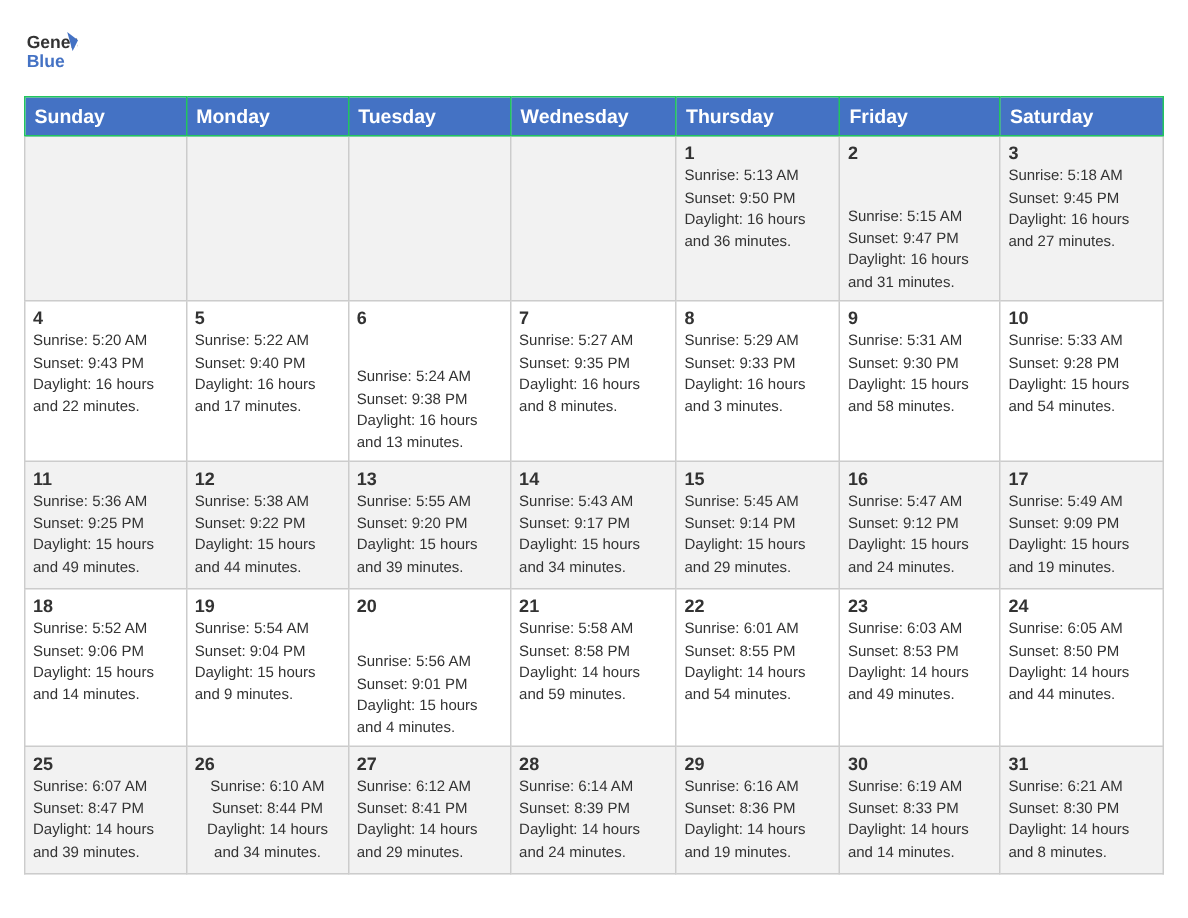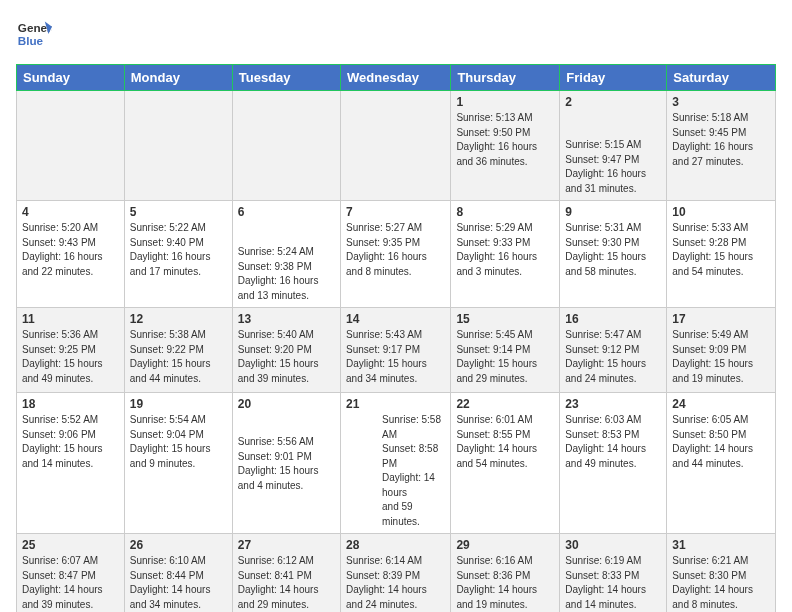--- a/index.html
+++ b/index.html
@@ -201,21 +201,21 @@
         </td>
         <td>
           <span class="day-number">12</span>
           <div class="day-info" style="white-space: pre-line;">Sunrise: 5:38 AM
 Sunset: 9:22 PM
 Daylight: 15 hours
 and 44 minutes.</div>
         </td>
         <td>
           <span class="day-number">13</span>
-          <div class="day-info" style="white-space: pre-line;">Sunrise: 5:40 AM
+          <div class="day-info" style="white-space: pre-line;">Sunrise: 5:55 AM
 Sunset: 9:20 PM
 Daylight: 15 hours
 and 39 minutes.</div>
         </td>
         <td>
           <span class="day-number">14</span>
           <div class="day-info" style="white-space: pre-line;">Sunrise: 5:43 AM
 Sunset: 9:17 PM
 Daylight: 15 hours
 and 34 minutes.</div>
@@ -259,21 +259,21 @@
         </td>
         <td>
           <span class="day-number">20</span>
           <div class="day-info" style="white-space: pre-line; margin-top: 24px;">Sunrise: 5:56 AM
 Sunset: 9:01 PM
 Daylight: 15 hours
 and 4 minutes.</div>
         </td>
         <td>
           <span class="day-number">21</span>
-          <div class="day-info" style="white-space: pre-line; margin-left: 36px;">Sunrise: 5:58 AM
+          <div class="day-info" style="white-space: pre-line;">Sunrise: 5:58 AM
 Sunset: 8:58 PM
 Daylight: 14 hours
 and 59 minutes.</div>
         </td>
         <td>
           <span class="day-number">22</span>
           <div class="day-info" style="white-space: pre-line;">Sunrise: 6:01 AM
 Sunset: 8:55 PM
 Daylight: 14 hours
 and 54 minutes.</div>
@@ -296,21 +296,21 @@
       <tr>
         <td>
           <span class="day-number">25</span>
           <div class="day-info" style="white-space: pre-line;">Sunrise: 6:07 AM
 Sunset: 8:47 PM
 Daylight: 14 hours
 and 39 minutes.</div>
         </td>
         <td>
           <span class="day-number">26</span>
-          <div class="day-info" style="white-space: pre-line;">Sunrise: 6:10 AM
+          <div class="day-info" style="white-space: pre-line; text-align: center;">Sunrise: 6:10 AM
 Sunset: 8:44 PM
 Daylight: 14 hours
 and 34 minutes.</div>
         </td>
         <td>
           <span class="day-number">27</span>
           <div class="day-info" style="white-space: pre-line;">Sunrise: 6:12 AM
 Sunset: 8:41 PM
 Daylight: 14 hours
 and 29 minutes.</div>

